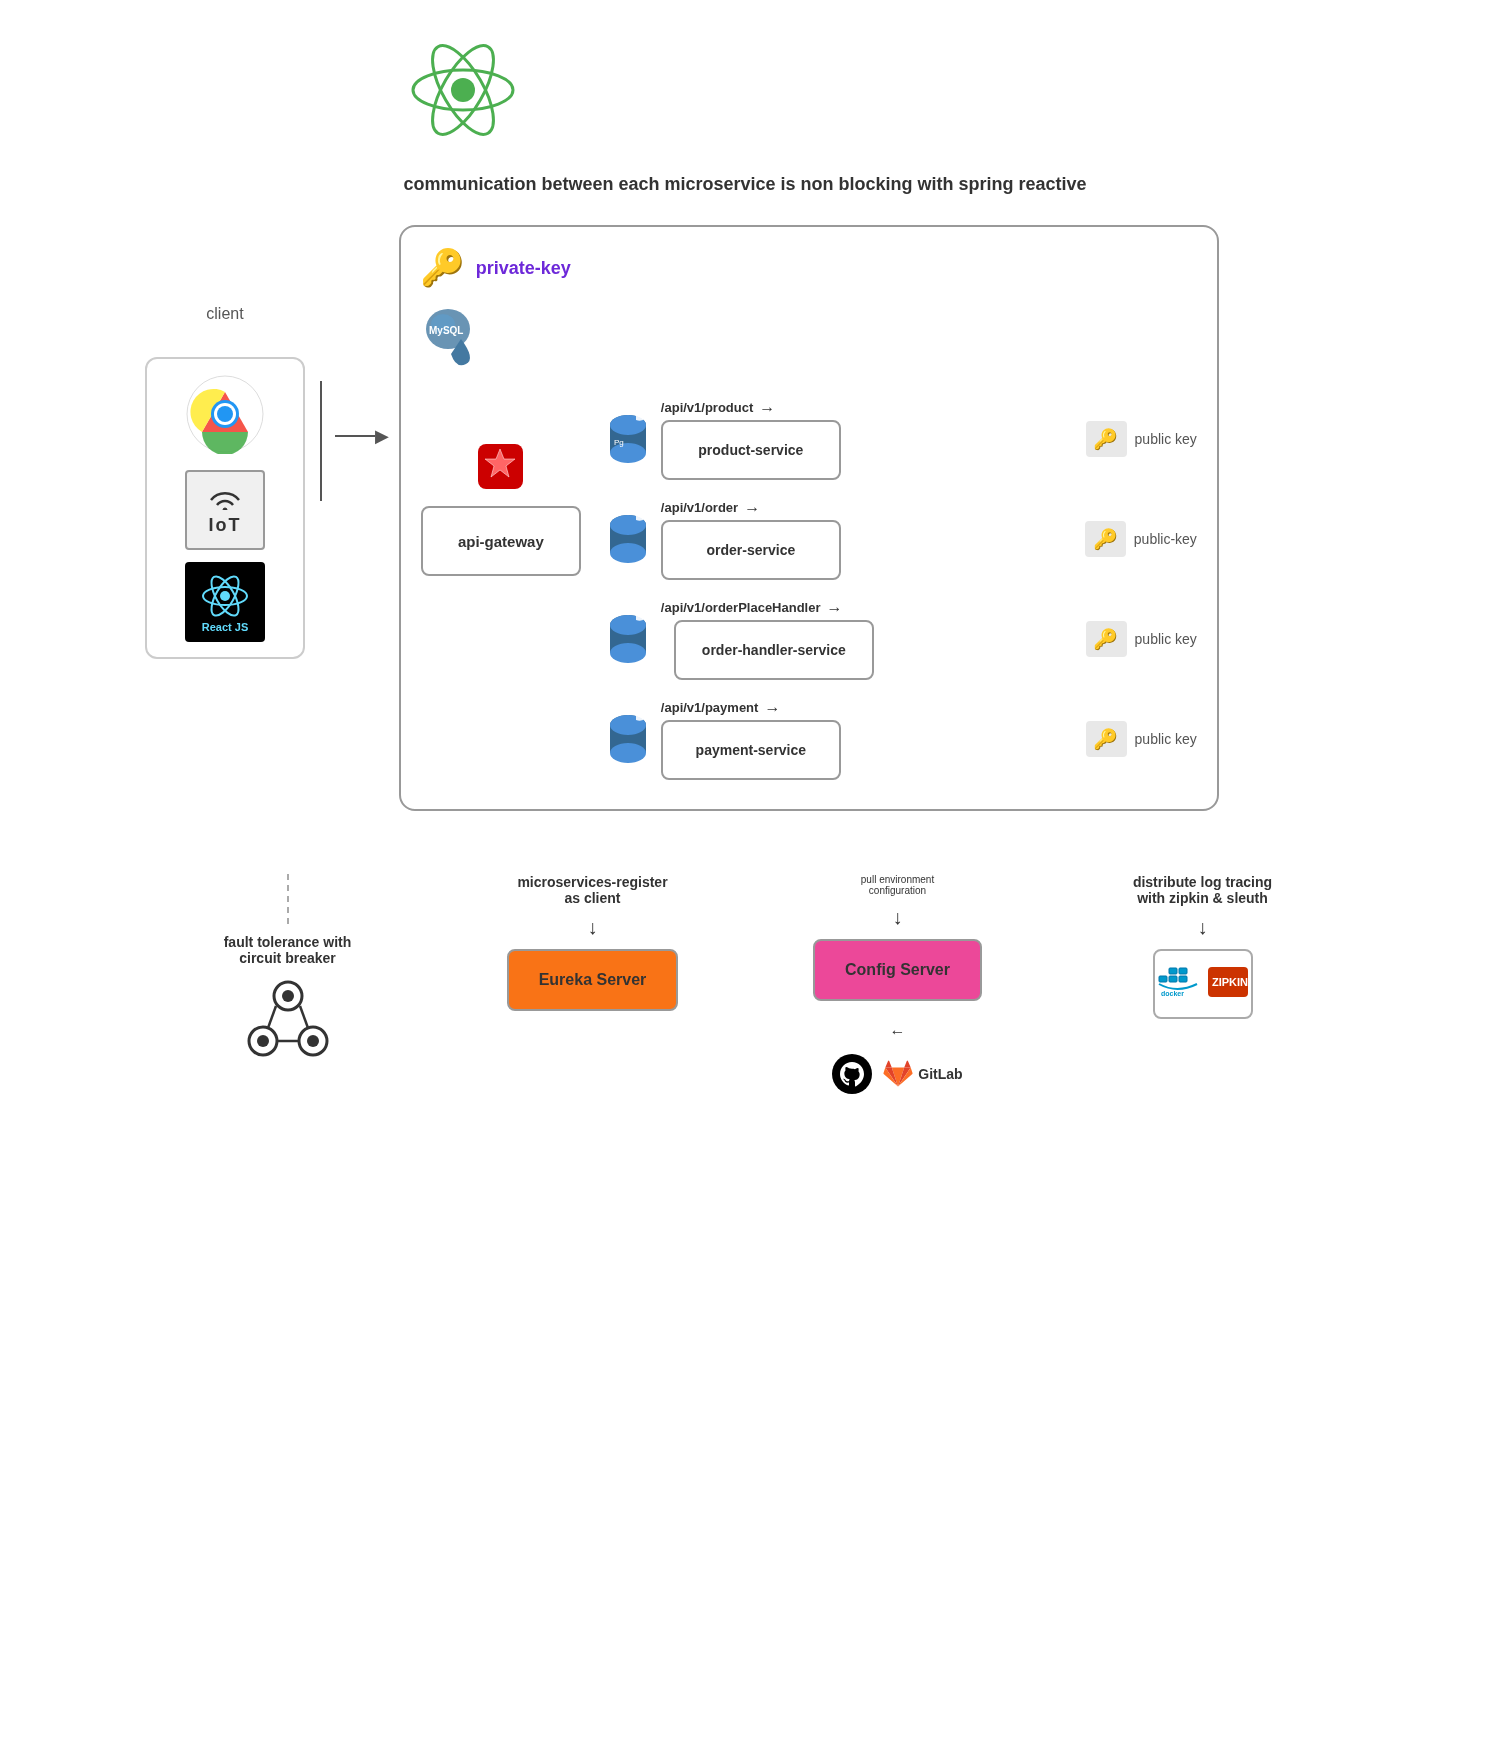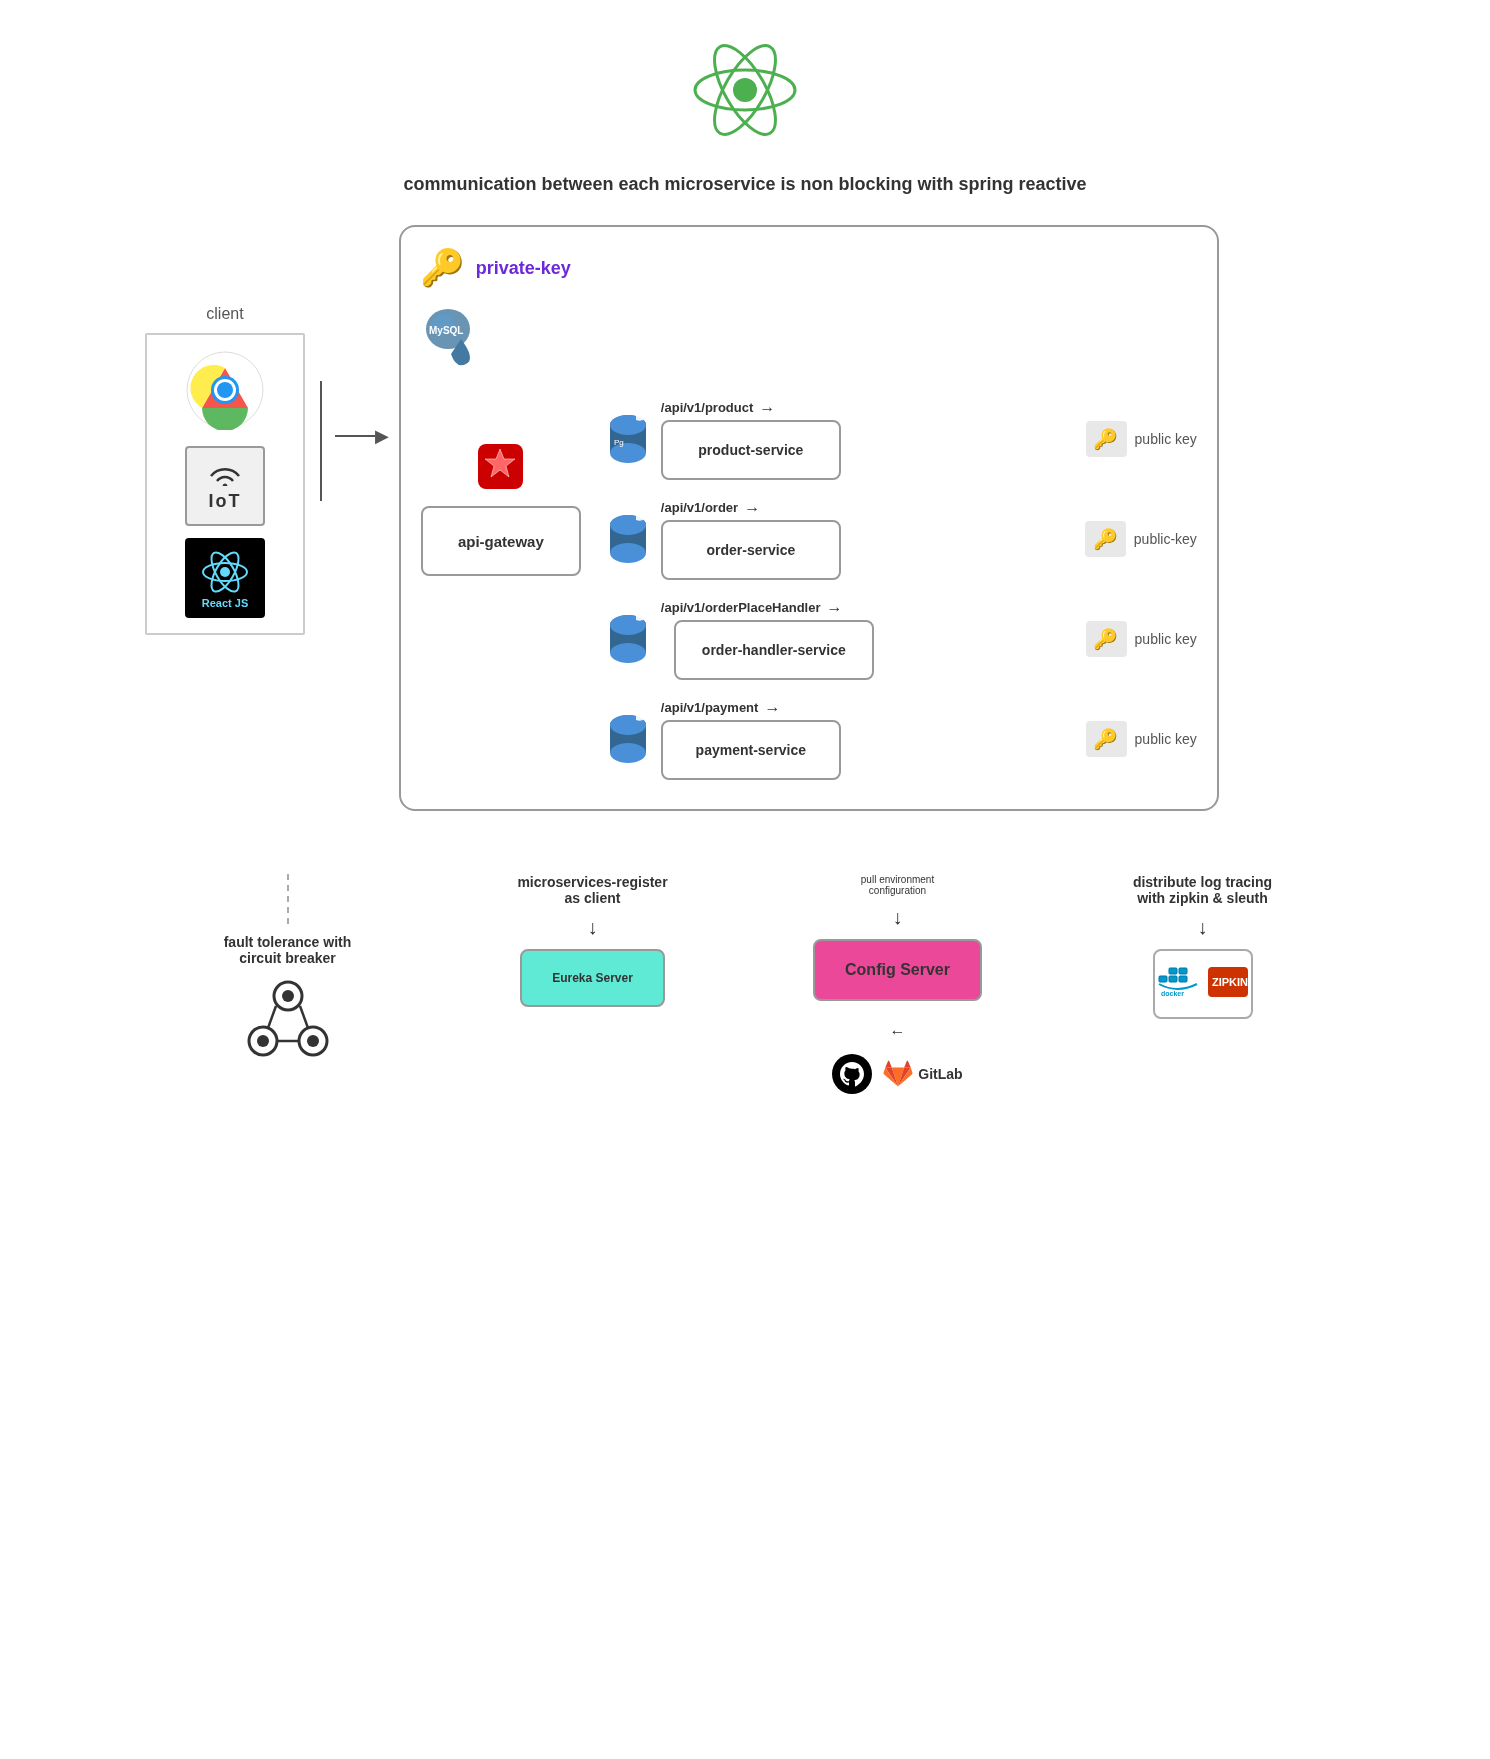--- a/index.html
+++ b/index.html
@@ -19,21 +19,21 @@
       position: relative;
       display: flex;
       flex-direction: column;
       align-items: center;
     }
 
     
     .top-section {
       display: flex;
       flex-direction: column;
-      align-items: center;
+      align-items: flex-start;
       margin-top: 30px;
     }
 
     .subtitle {
       font-size: 18px;
       font-weight: bold;
       color: #333;
       margin-top: 20px;
       text-align: center;
     }
@@ -58,28 +58,29 @@
     }
 
     .client-label {
       font-size: 16px;
       color: #555;
       margin-bottom: 10px;
     }
 
     .client-box {
       border: 2px solid #ccc;
-      border-radius: 2px;
+      border-radius: 12px;
       padding: 15px 20px;
       display: flex;
       flex-direction: column;
       align-items: center;
       gap: 12px;
       background: #fff;
       width: 160px;
+      margin-top: 24px;
     }
 
     
     .iot-box {
       width: 80px;
       height: 80px;
       background: #f0f0f0;
       border: 2px solid #999;
       border-radius: 4px;
       display: flex;
@@ -191,24 +192,24 @@
       gap: 10px;
       text-align: center;
       width: 250px;
       margin-top: 23px;
     }
 
     .eureka-box {
       border: 2px solid #999;
       border-radius: 8px;
       padding: 20px 30px;
-      font-size: 12px;
+      font-size: 16px;
       font-weight: bold;
       color: #333;
-      background: #5eead4;
+      background: #f97316;
     }
 
     .config-box {
       border: 2px solid #999;
       border-radius: 8px;
       padding: 20px 30px;
       font-size: 16px;
       font-weight: bold;
       color: #333;
       background: #ec4899;

